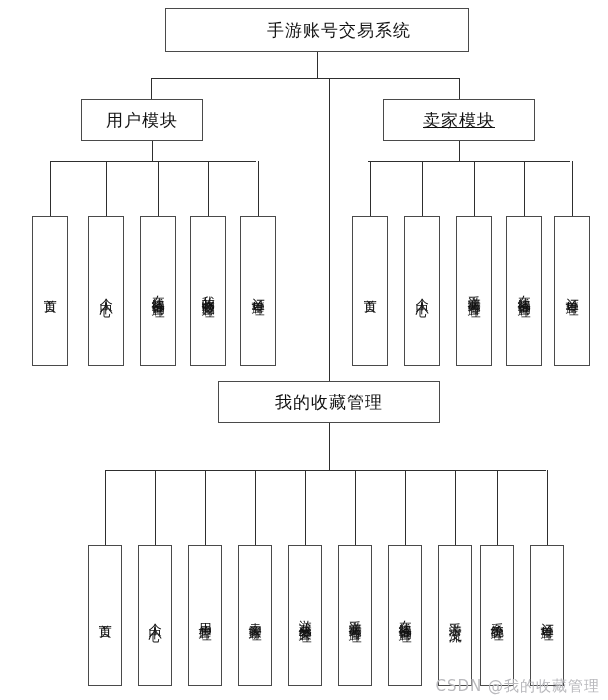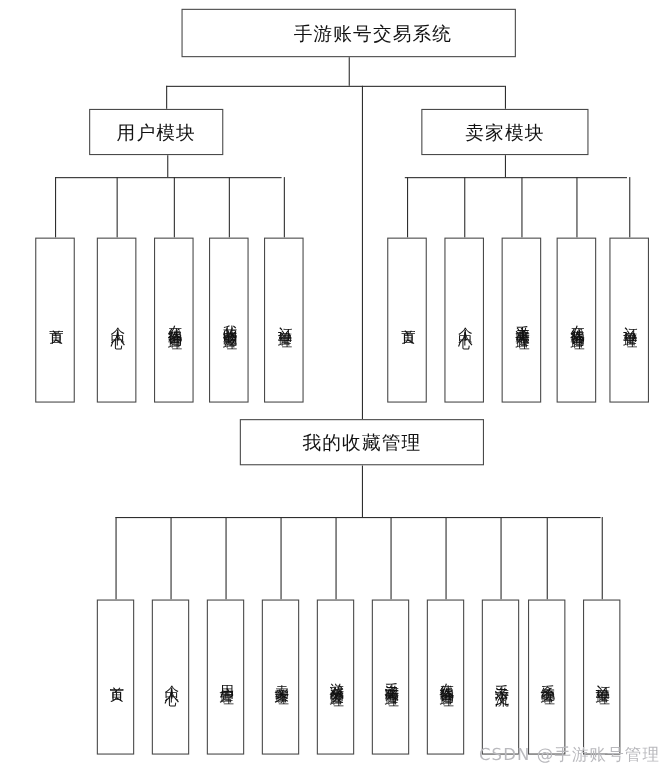--- a/index.html
+++ b/index.html
@@ -122,21 +122,21 @@
       </div>
       <div class="box leaf" style="left: 140px; top: 216px; width: 36px; height: 150px;">
         <span class="vtext">在线咨询管理</span>
       </div>
       <div class="box leaf" style="left: 190px; top: 216px; width: 36px; height: 150px;">
         <span class="vtext">我的收藏管理</span>
       </div>
       <div class="box leaf" style="left: 240px; top: 216px; width: 36px; height: 150px;">
         <span class="vtext">订单管理</span>
       </div>
-      <div class="box module" style="left: 383px; top: 99px; width: 152px; height: 42px;">
+      <div class="box module" style="left: 383px; top: 99px; width: 152px; height: 42px; text-decoration: underline;">
         <span>卖家模块</span>
       </div>
       <div class="box leaf" style="left: 352px; top: 216px; width: 36px; height: 150px;">
         <span class="vtext">首页</span>
       </div>
       <div class="box leaf" style="left: 404px; top: 216px; width: 36px; height: 150px;">
         <span class="vtext">个人中心</span>
       </div>
       <div class="box leaf" style="left: 456px; top: 216px; width: 36px; height: 150px;">
         <span class="vtext">手游账号管理</span>
@@ -175,14 +175,14 @@
         <span class="vtext">手游交流</span>
       </div>
       <div class="box leaf" style="left: 480px; top: 545px; width: 34px; height: 141px;">
         <span class="vtext">系统管理</span>
       </div>
       <div class="box leaf" style="left: 530px; top: 545px; width: 34px; height: 141px;">
         <span class="vtext">订单管理</span>
       </div>
     </div>
 
-  <div class="watermark">CSDN @手游账号管理</div>
+  <div class="watermark">CSDN @我的收藏管理</div>
 </div>
 
 </body></html>

